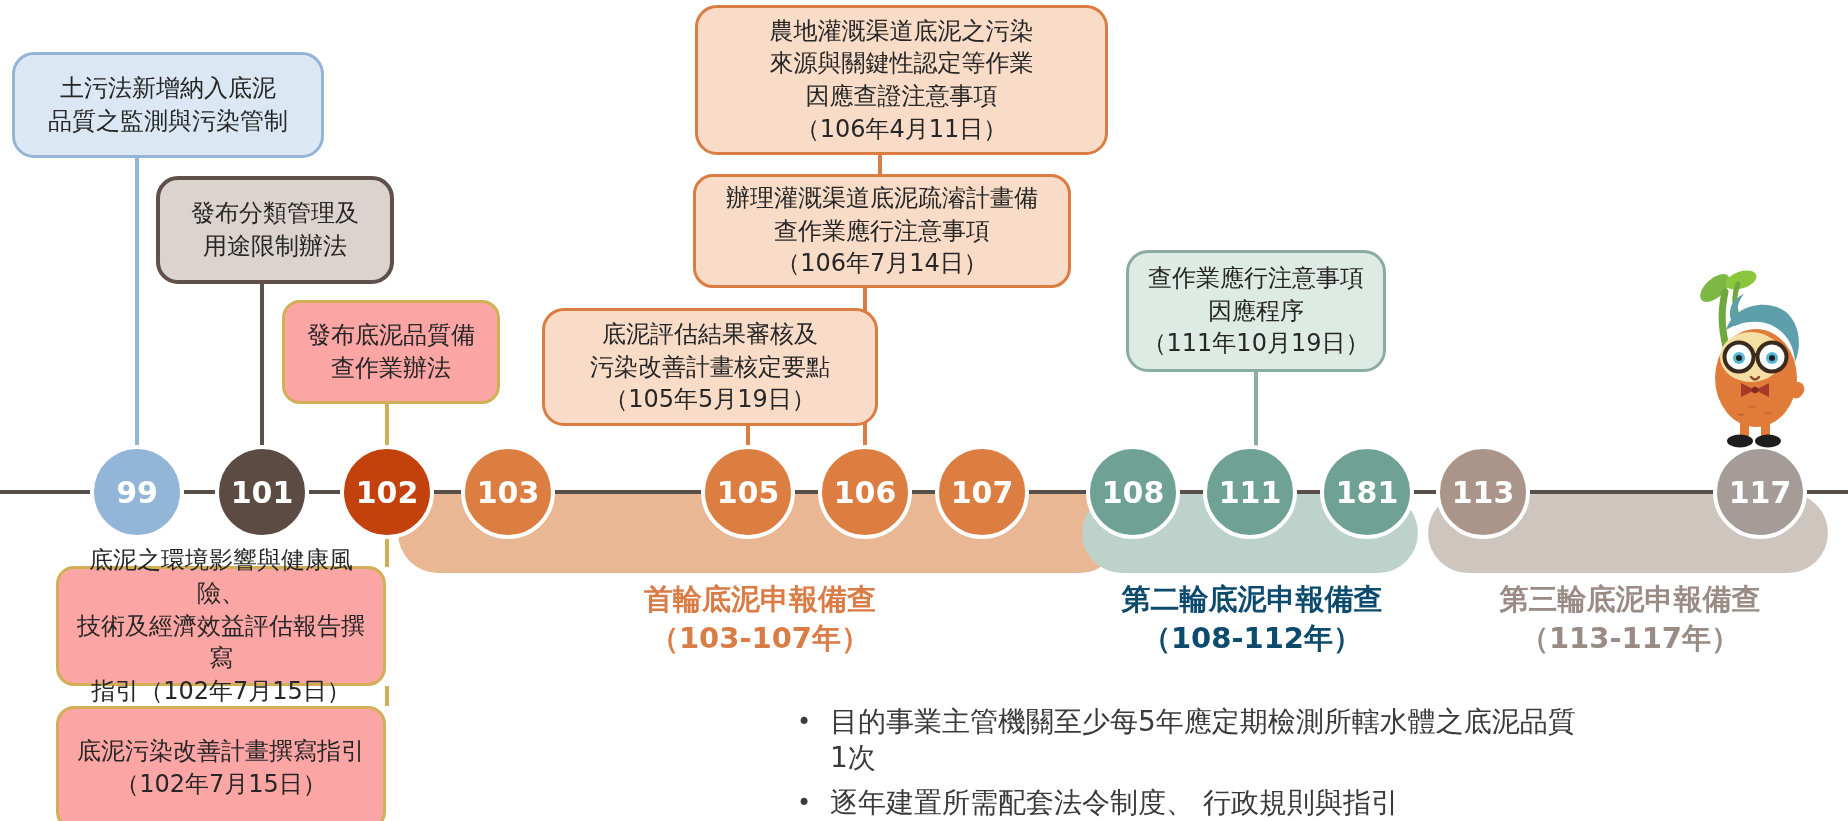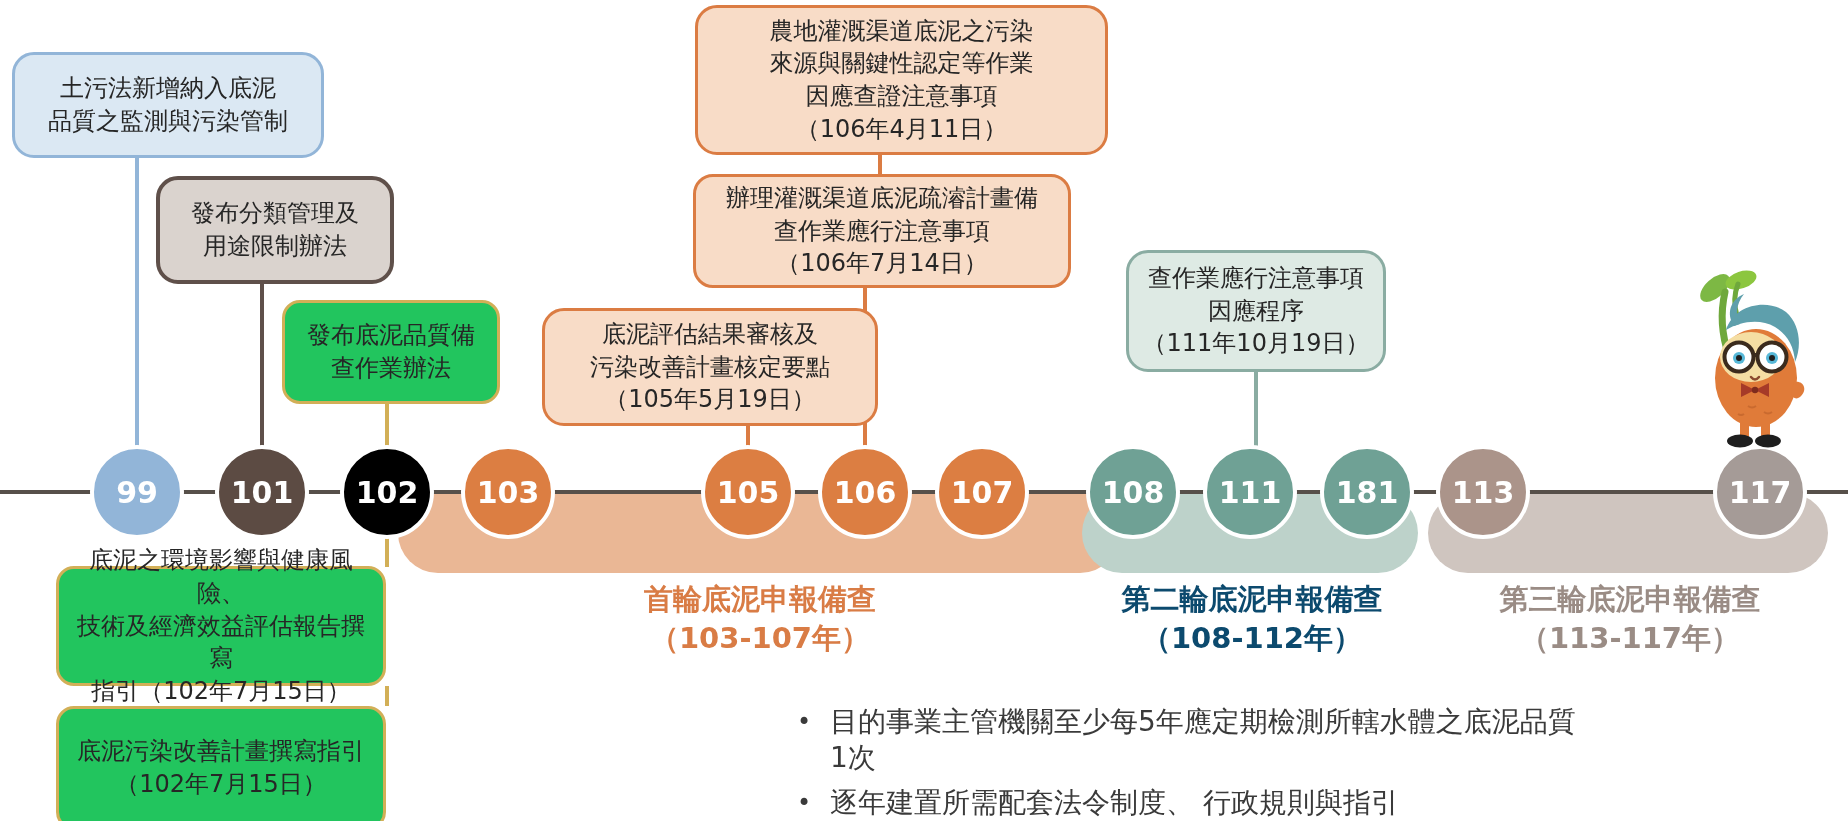--- a/index.html
+++ b/index.html
@@ -11,40 +11,40 @@
   .band { position:absolute; top:493px; height:80px; border-radius:40px; z-index:0; }
   .band-orange { left:398px;  width:722px; background:#EAB795; }
   .band-teal   { left:1082px; width:336px; background:#BDD2CA; }
   .band-taupe  { left:1428px; width:400px; background:#CFC5BF; }
 
   .node { position:absolute; top:445px; width:94px; height:94px; border-radius:50%;
           border:4px solid #fff; box-sizing:border-box; display:flex; align-items:center;
           justify-content:center; color:#fff; font-weight:bold; font-size:30px; z-index:3; }
   .c-blue   { background:#92B5D8; }
   .c-brown  { background:#5C4B43; }
-  .c-gold   { background:#000000; }
+  .c-gold   { background:#c2410c; }
   .c-orange { background:#DC7E42; }
   .c-teal   { background:#6FA195; }
   .c-taupe  { background:#AB948A; }
   .c-taupe2 { background:#A59B97; }
 
   .vline { position:absolute; width:4px; z-index:1; }
   .l-blue   { background:#92B5D8; }
   .l-brown  { background:#5F504A; }
   .l-gold   { background:#D2AF57; }
   .l-orange { background:#DB7C43; }
   .l-teal   { background:#8AACA2; }
 
   .callout { position:absolute; border-radius:22px; display:flex; align-items:center;
              justify-content:center; text-align:center; font-size:24px; line-height:1.36;
              color:#262626; z-index:4; padding:8px 12px; box-sizing:border-box; }
   .callout-text { white-space:pre-line; }
   .v-blue   { background:#DBE8F3; border:3px solid #92B5D8; }
   .v-brown  { background:#DAD3CE; border:4px solid #5F504A; }
-  .v-gold   { background:#22c55e; border:3px solid #D2AF57; border-radius:18px; }
+  .v-gold   { background:#fca5a5; border:3px solid #D2AF57; border-radius:18px; }
   .v-orange { background:#F8DCC7; border:3px solid #DB7C43; }
   .v-teal   { background:#DEEAE4; border:3px solid #8AACA2; }
 
   .phase { position:absolute; width:420px; text-align:center; font-weight:bold;
            font-size:29px; line-height:1.35; z-index:2; }
   .phase-1 { left:550px;  top:580px; color:#D97C45; }
   .phase-2 { left:1042px; top:580px; color:#0c4a6e; }
   .phase-3 { left:1420px; top:580px; color:#9A8C85; }
 
   .notes { position:absolute; left:778px; top:704px; width:800px; font-size:28px;

